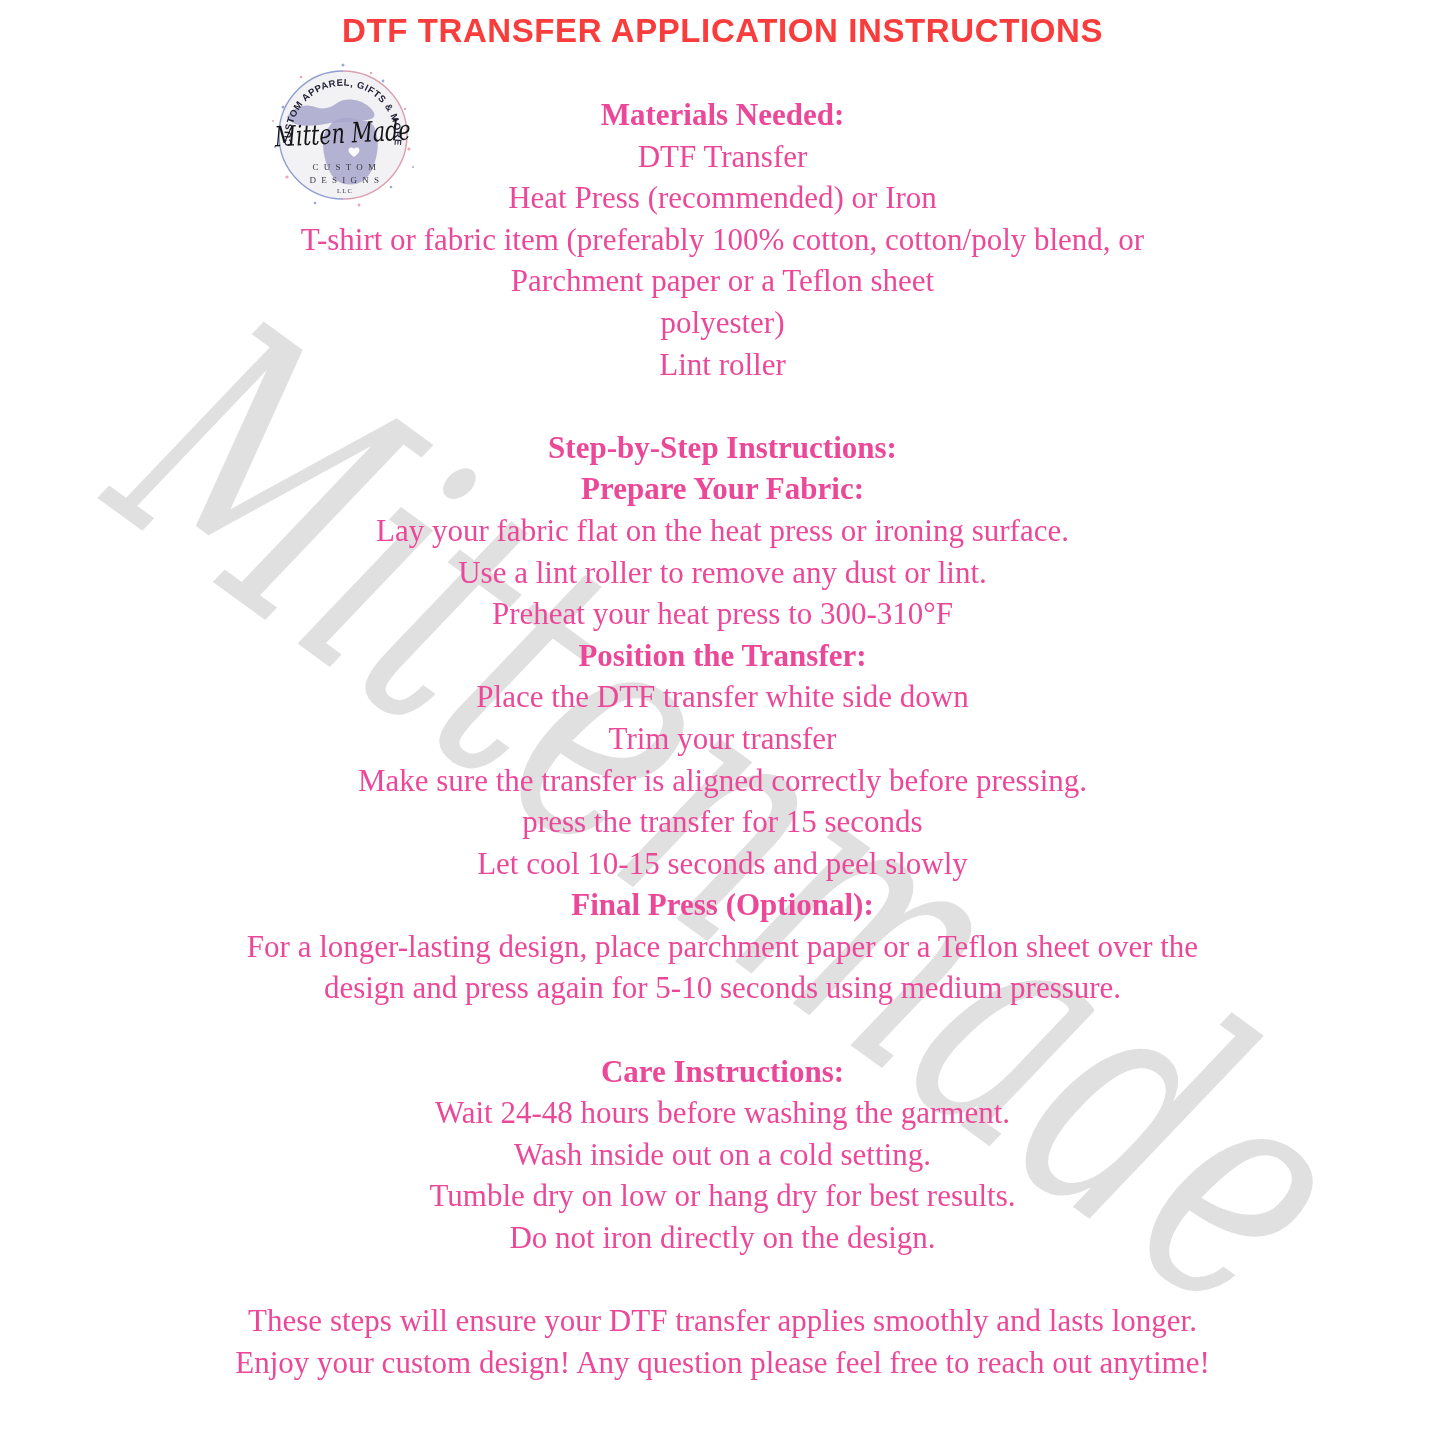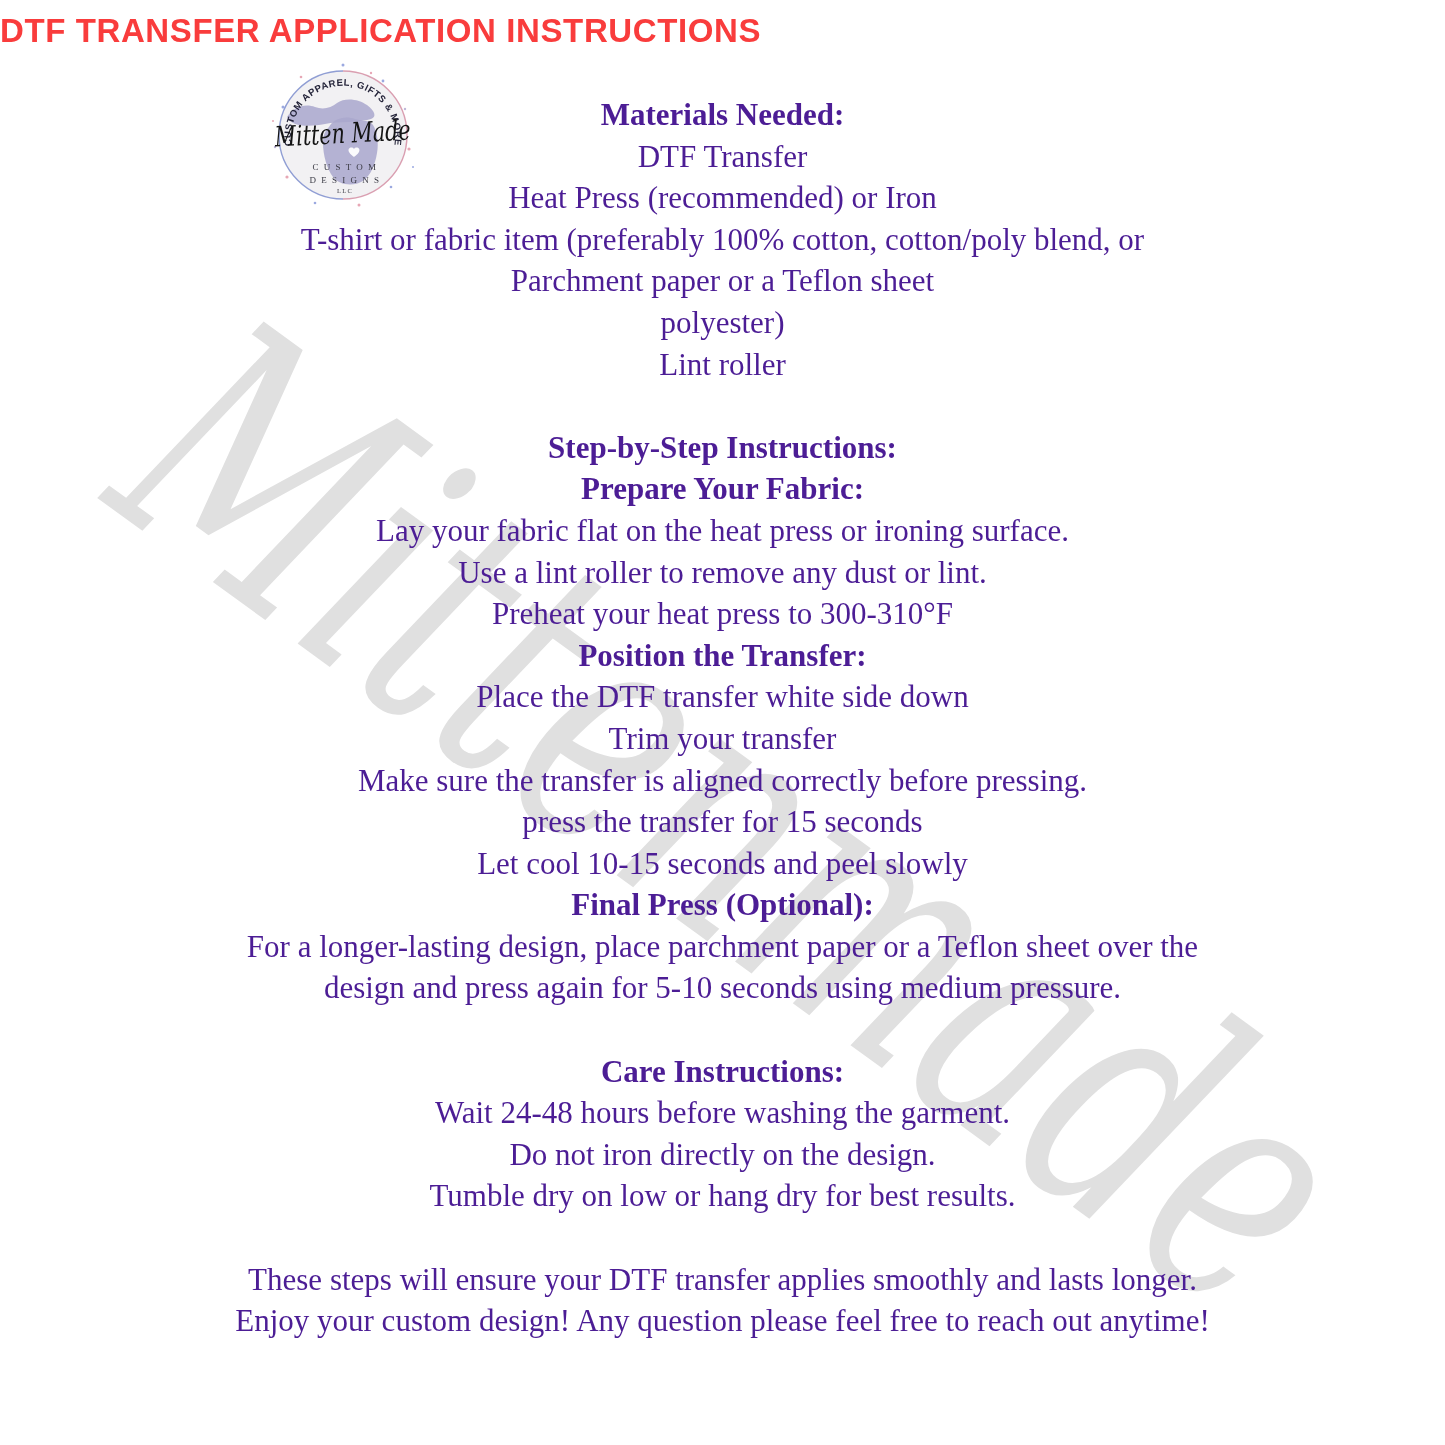--- a/index.html
+++ b/index.html
@@ -1,22 +1,22 @@
 <!DOCTYPE html>
 <html><head>
 <meta charset="utf-8">
 <style>
   html,body{margin:0;padding:0;background:#fff;}
   .page{position:relative;width:1445px;height:1445px;background:#ffffff;overflow:hidden;}
   .watermark{position:absolute;left:0;top:0;z-index:1;pointer-events:none;}
-  .title{position:absolute;left:0;top:12px;width:100%;z-index:3;
+  .title{position:absolute;left:0;top:12px;width:100%;text-align:center;z-index:3;
          font-family:"Liberation Sans",sans-serif;font-weight:bold;font-size:33px;letter-spacing:.6px;}
   .logo{position:absolute;left:263px;top:57px;width:160px;height:160px;z-index:3;}
   .doc{position:absolute;left:202px;top:94px;width:1041px;z-index:2;text-align:center;
-       font-family:"Liberation Serif","DejaVu Serif",serif;font-size:31px;line-height:41.6px;color:#4c1d95;}
+       font-family:"Liberation Serif","DejaVu Serif",serif;font-size:31px;line-height:41.6px;color:#ec4899;}
   .doc .line{min-height:41.6px;white-space:nowrap;}
   .doc .line.bold{font-weight:bold;}
 </style>
 </head>
 <body>
 
 <div class="page" style="background: rgb(255, 255, 255);">
 
   <svg class="watermark" width="1445" height="1445" viewBox="0 0 1445 1445" aria-hidden="true">
     <text transform="translate(100,500) rotate(36)" font-family="&quot;DejaVu Serif&quot;,serif" font-style="italic" font-size="330" textLength="1400" lengthAdjust="spacingAndGlyphs" fill="#e0e0e0">Mittenmade</text>
@@ -80,20 +80,21 @@
       <div class="line">Trim your transfer</div>
       <div class="line">Make sure the transfer is aligned correctly before pressing.</div>
       <div class="line">press the transfer for 15 seconds</div>
       <div class="line">Let cool 10-15 seconds and peel slowly</div>
       <div class="line bold">Final Press (Optional):</div>
       <div class="line">For a longer-lasting design, place parchment paper or a Teflon sheet over the</div>
       <div class="line">design and press again for 5-10 seconds using medium pressure.</div>
       <div class="line">&nbsp;</div>
       <div class="line bold">Care Instructions:</div>
       <div class="line">Wait 24-48 hours before washing the garment.</div>
+      <div class="line">Wash inside out on a cold setting.</div>
+      <div class="line">Tumble dry on low or hang dry for best results.</div>
       <div class="line">Do not iron directly on the design.</div>
-      <div class="line">Tumble dry on low or hang dry for best results.</div>
       <div class="line">&nbsp;</div>
       <div class="line">These steps will ensure your DTF transfer applies smoothly and lasts longer.</div>
       <div class="line">Enjoy your custom design! Any question please feel free to reach out anytime!</div>
     </div>
 
 </div>
 
 </body></html>

